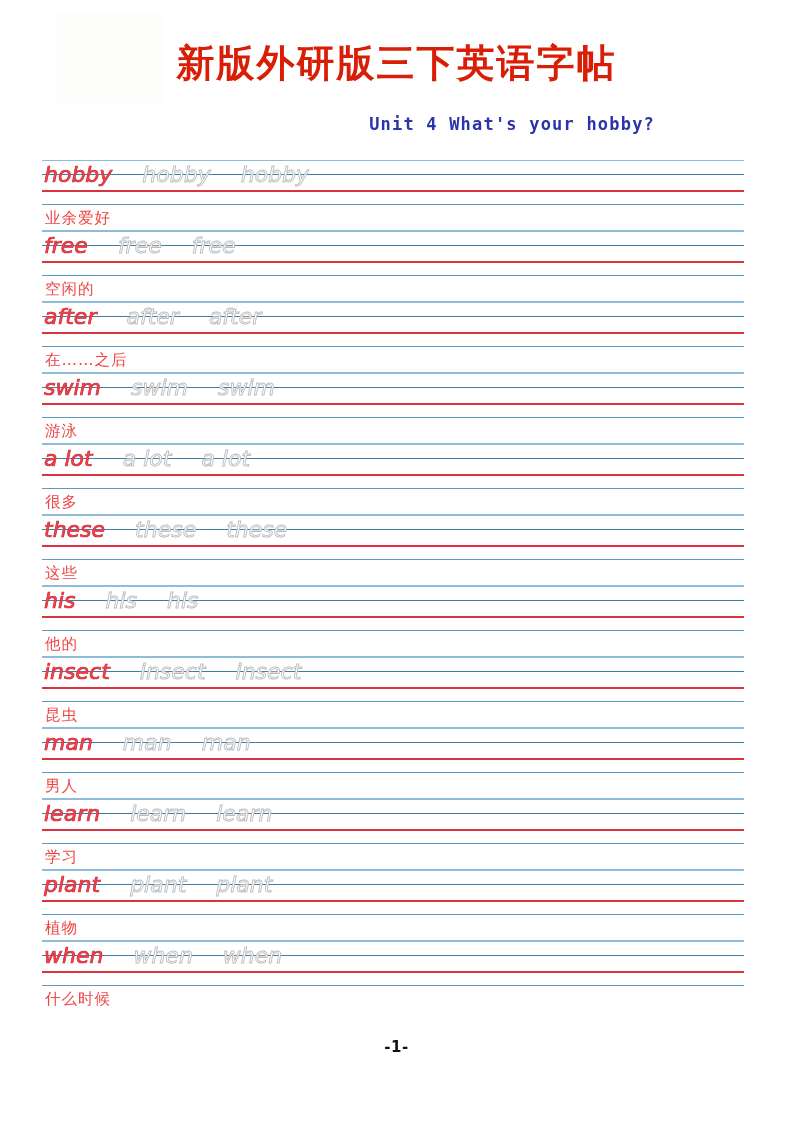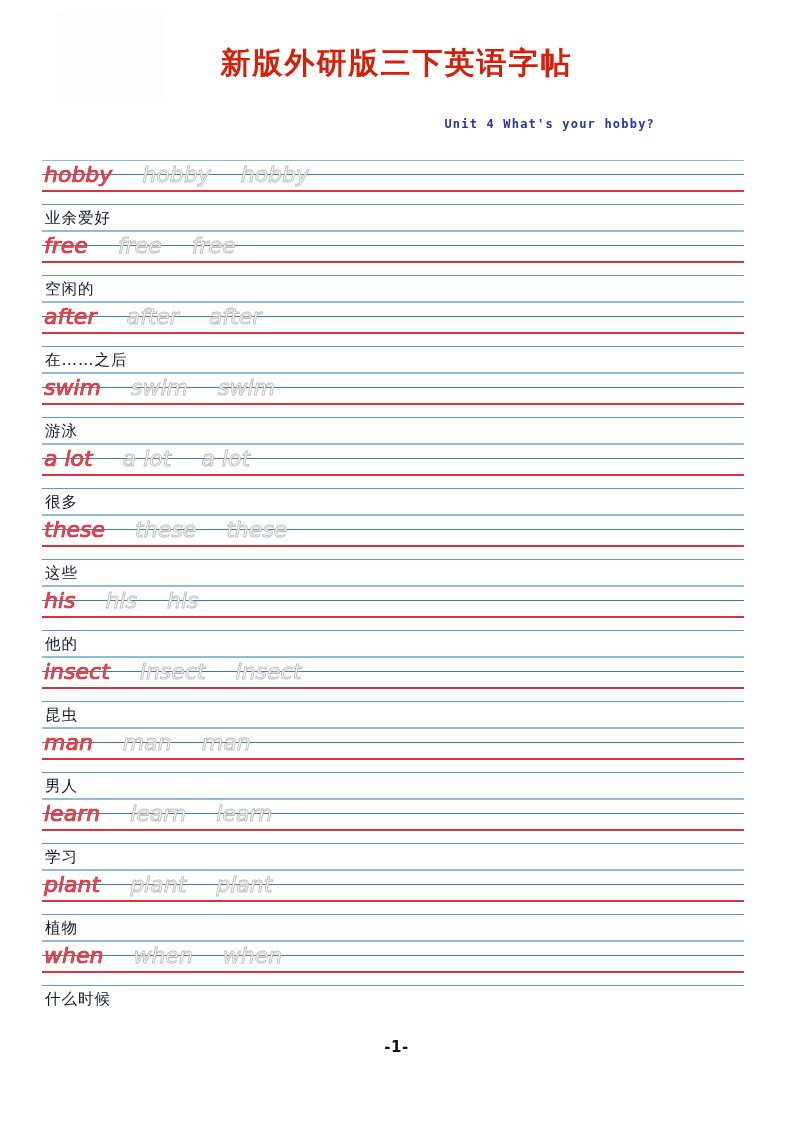--- a/index.html
+++ b/index.html
@@ -30,35 +30,35 @@
 
   
   .page-title {
     position: absolute;
     left: 0;
     right: 0;
     top: 38px;
     text-align: center;
     color: #d81e06;
     font-family: Liberation Serif, serif;
-    font-size: 30px;
+    font-size: 38px;
     font-weight: bold;
     letter-spacing: 2px;
     line-height: 50px;
     white-space: nowrap;
   }
   .page-subtitle {
     position: absolute;
     left: 0;
     width: 655px;
     top: 114px;
     text-align: right;
     color: #2b34a8;
     font-family: "DejaVu Sans Mono", "Liberation Mono", monospace;
-    font-size: 12px;
+    font-size: 17px;
     font-weight: bold;
     letter-spacing: 1.2px;
     line-height: 20px;
     white-space: nowrap;
   }
 
   
   .sheet {
     position: absolute;
     left: 42px;
@@ -114,21 +114,21 @@
     opacity: 0.95;
   }
 
   
   .meaning {
     position: absolute;
     left: 3px;
     top: 46px;
     height: 24px;
     line-height: 24px;
-    color: #0f172a;
+    color: #ef4444;
     font-family: "DejaVu Serif", "Liberation Serif", serif;
     font-size: 15.5px;
     letter-spacing: 1px;
     white-space: nowrap;
   }
 
   
   .page-footer {
     position: absolute;
     left: 0;

